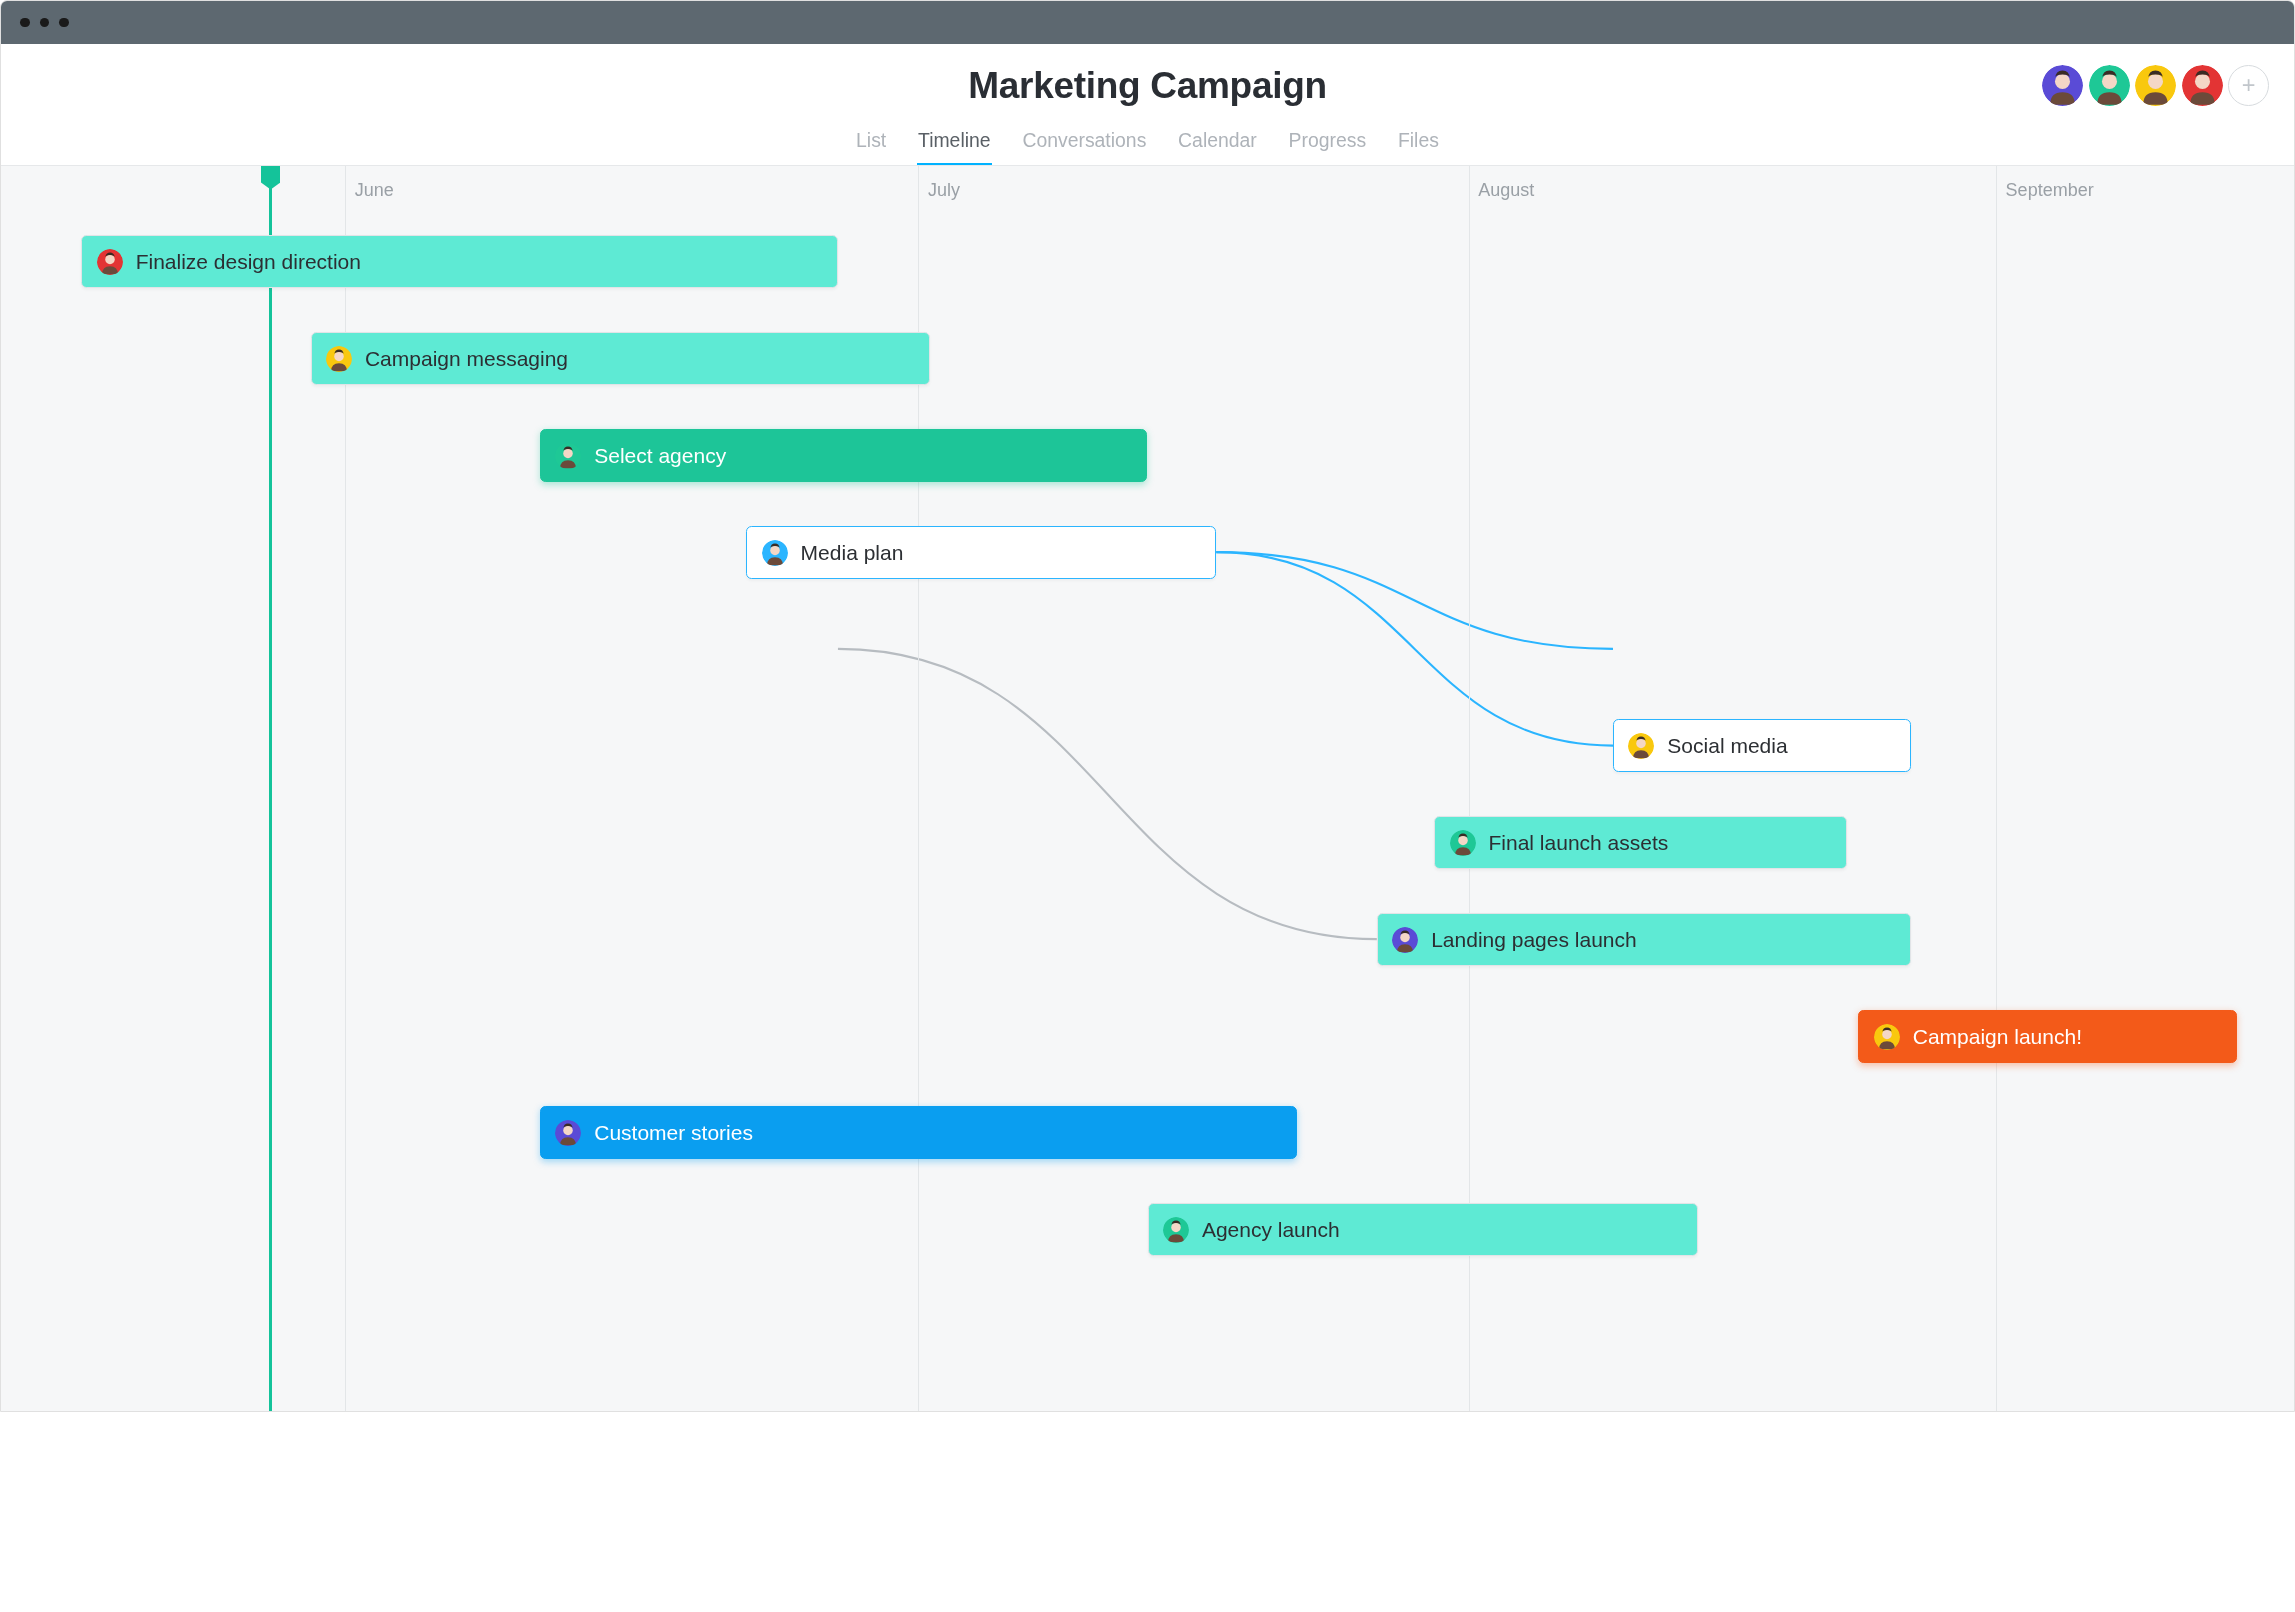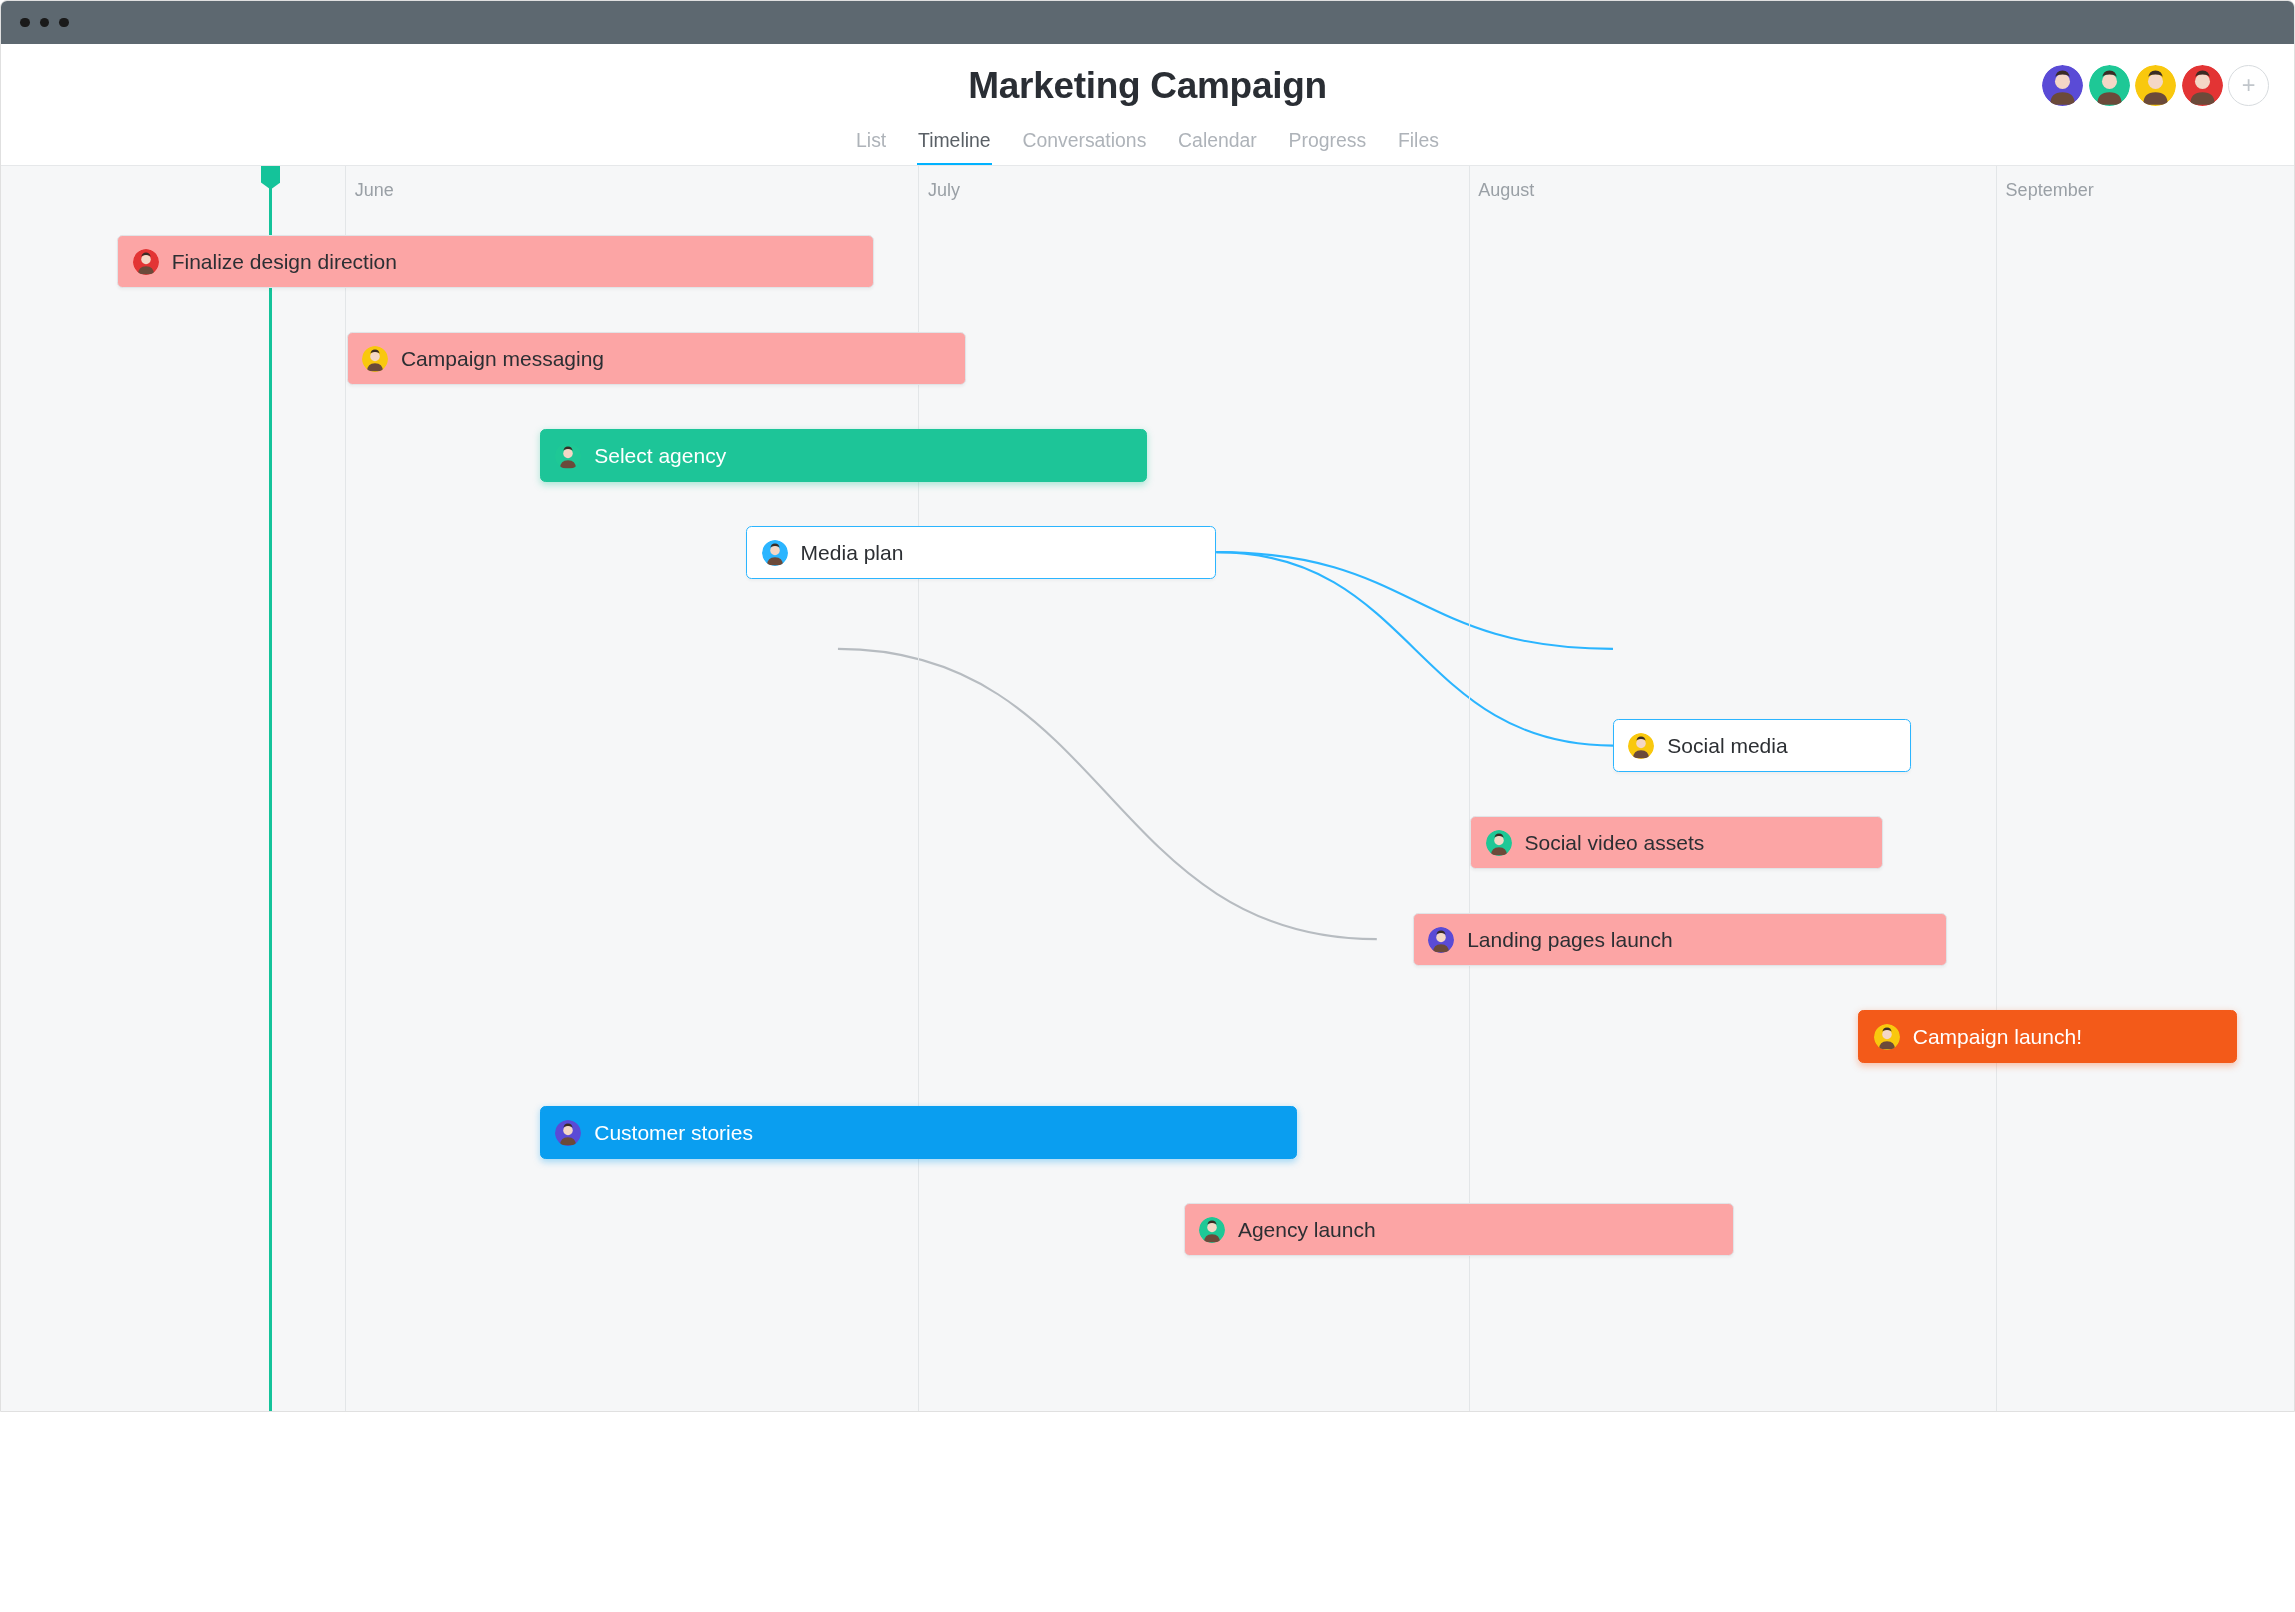--- a/index.html
+++ b/index.html
@@ -121,21 +121,21 @@
     display: flex;
     align-items: center;
     padding: 0 12.4px;
     gap: 11px;
     font-size: 21px;
     background: #fff;
     border: 0.7px solid #e1e4e7;
     box-shadow: 0 1.4px 2.8px rgba(0,0,0,0.04);
     cursor: pointer;
   }
-  .task.white { background: #fca5a5; color: #2c2f33; margin-left: 36px; }
+  .task.white { background: #5eead4; color: #2c2f33; }
   .task.teal  { background: #1dc598; color: #fff; border-color: #1dc598; box-shadow: 0 2.8px 7px rgba(29,197,152,0.35); }
   .task.blue-outline { background: #fff; color: #2c2f33; border: 1.4px solid #2bb5ff; }
   .task.cyan  { background: #0a9ef0; color: #fff; border-color: #0a9ef0; box-shadow: 0 2.8px 7px rgba(10,158,240,0.35); }
   .task.orange{ background: #f35a19; color: #fff; border-color: #f35a19; box-shadow: 0 2.8px 7px rgba(243,90,25,0.35); }
 
   .task .avatar.sm { border: 2.1px solid rgba(255,255,255,0.0); }
 
   svg.connectors {
     position: absolute;
     top: 0; left: 0;
@@ -283,21 +283,21 @@
       </div>
       <div class="task white" style="left: 62.5%; width: 18%; top: 650px;">
         <div class="avatar sm">
           <svg viewBox="0 0 60 60">
             <circle cx="30" cy="30" r="30" fill="#1ec896"></circle>
             <circle cx="30" cy="24" r="11" fill="#f4d7c6"></circle>
             <path d="M12 58 Q12 40 30 40 Q48 40 48 58 Z" fill="#6b4a3a"></path>
             <path d="M19 20 Q20 8 30 8 Q40 8 41 20 Q41 14 30 14 Q19 14 19 20 Z" fill="#3a2c25"></path>
           </svg>
         </div>
-        <span>Social video assets</span>
+        <span>Final launch assets</span>
       </div>
       <div class="task white" style="left: 60%; width: 23.3%; top: 747px;">
         <div class="avatar sm">
           <svg viewBox="0 0 60 60">
             <circle cx="30" cy="30" r="30" fill="#5a4bd6"></circle>
             <circle cx="30" cy="24" r="11" fill="#f4d7c6"></circle>
             <path d="M12 58 Q12 40 30 40 Q48 40 48 58 Z" fill="#6b4a3a"></path>
             <path d="M19 20 Q20 8 30 8 Q40 8 41 20 Q41 14 30 14 Q19 14 19 20 Z" fill="#3a2c25"></path>
           </svg>
         </div>

